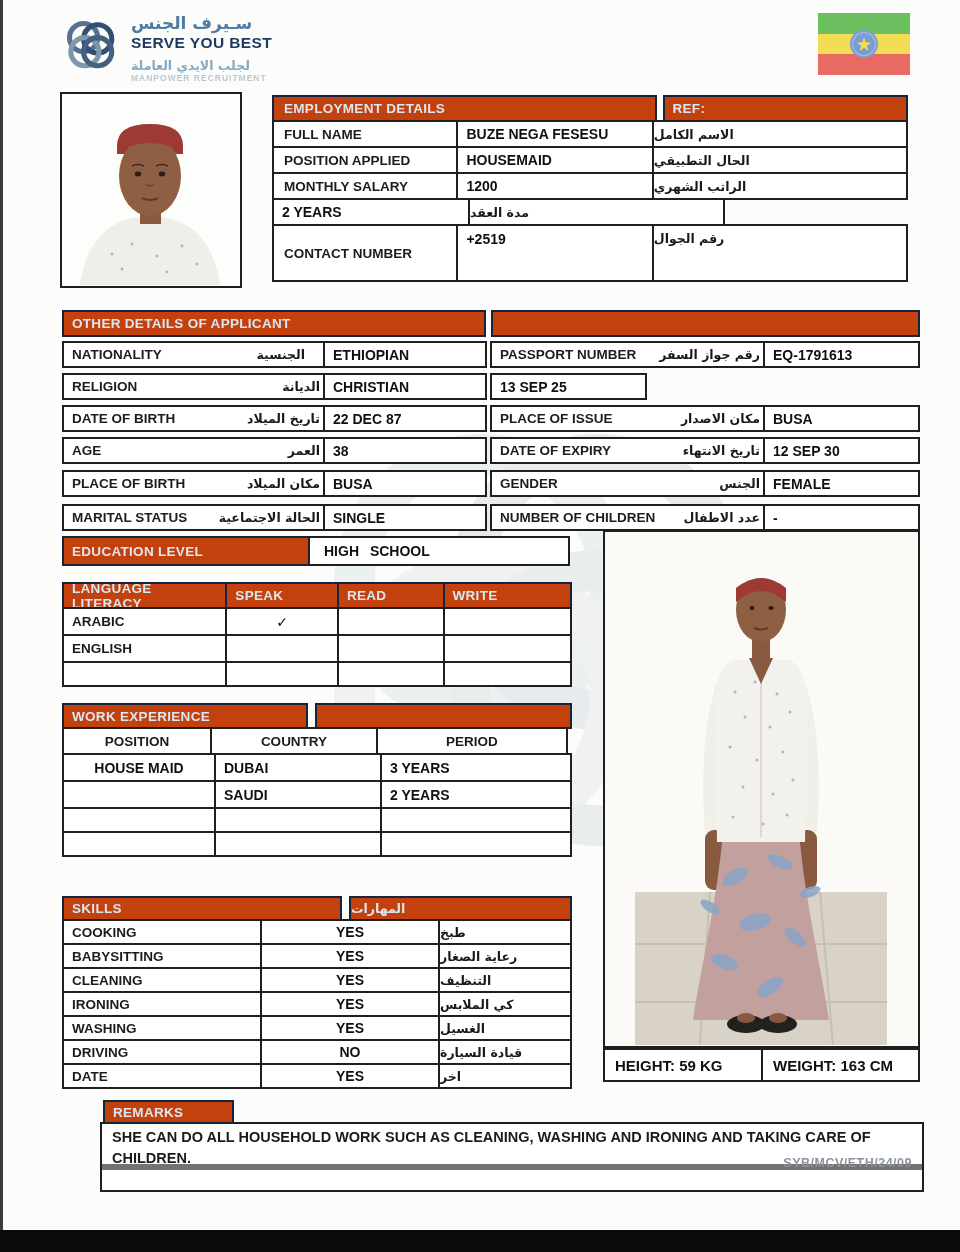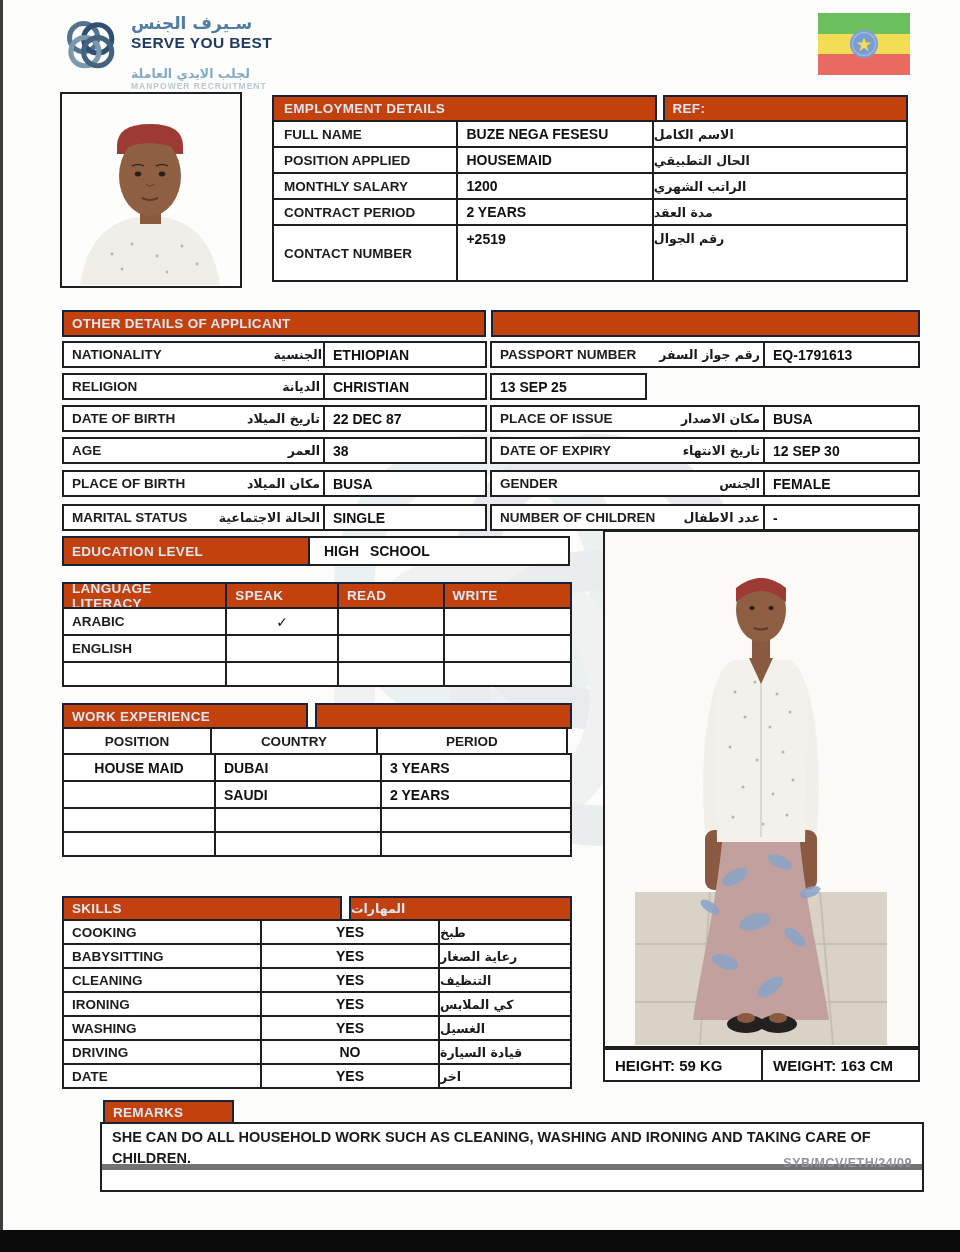--- a/index.html
+++ b/index.html
@@ -39,21 +39,21 @@
   <div class="abs" style="left:58px;top:10px;display:flex">
     <svg width="64" height="68" viewBox="0 0 100 100">
       <circle cx="40" cy="40" r="22" fill="none" stroke="#57728f" stroke-width="8"></circle>
       <circle cx="62" cy="42" r="22" fill="none" stroke="#2f4f73" stroke-width="8"></circle>
       <circle cx="42" cy="62" r="22" fill="none" stroke="#7c98ad" stroke-width="8"></circle>
       <circle cx="62" cy="62" r="22" fill="none" stroke="#44617f" stroke-width="8"></circle>
     </svg>
     <div style="margin-left:9px;line-height:1.15;padding-top:4px">
       <div class="ar" style="font-size:17px;color:#4e7ca3;text-align:left;direction:rtl">سـيرف الجنس</div>
       <div style="font-size:15.5px;font-weight:800;color:#1e3a61;letter-spacing:.4px">SERVE YOU BEST</div>
-      <div class="ar" style="font-size:12.5px;color:#82a9c6;text-align:left;direction:rtl;margin-top:16px">لجلب الايدي العاملة</div>
+      <div class="ar" style="font-size:12.5px;color:#82a9c6;text-align:left;direction:rtl;margin-top:8px">لجلب الايدي العاملة</div>
       <div style="font-size:8.5px;font-weight:700;color:#b9c7d4;letter-spacing:1px">MANPOWER RECRUITMENT</div>
     </div>
   </div>
 
   <svg class="abs" style="left:818px;top:13px" width="92" height="62" viewBox="0 0 92 62">
     <rect x="0" y="0" width="92" height="21" fill="#6cbf5f"></rect>
     <rect x="0" y="21" width="92" height="20" fill="#f2dd55"></rect>
     <rect x="0" y="41" width="92" height="21" fill="#e96a60"></rect>
     <circle cx="46" cy="31" r="14" fill="#7b9cd1"></circle>
     <circle cx="46" cy="31" r="11.5" fill="none" stroke="#9db8e0" stroke-width="1.5"></circle>
@@ -101,21 +101,20 @@
       <div class="cell lbl pl10" style="width:187px;height:28px">POSITION APPLIED</div>
       <div class="cell val pl8" style="width:198px;height:28px">HOUSEMAID</div>
       <div class="cell ar pr10" style="width:257px;height:28px;justify-content:flex-end">الحال التطبيقي</div>
     </div>
     <div class="row">
       <div class="cell lbl pl10" style="width:187px;height:28px">MONTHLY SALARY</div>
       <div class="cell val pl8" style="width:198px;height:28px">1200</div>
       <div class="cell ar pr10" style="width:257px;height:28px;justify-content:flex-end">الراتب الشهري</div>
     </div>
     <div class="row">
-      <div class="cell lbl pl10" style="width:187px;height:28px">CONTRACT PERIOD</div>
       <div class="cell val pl8" style="width:198px;height:28px">2 YEARS</div>
       <div class="cell ar pr10" style="width:257px;height:28px;justify-content:flex-end">مدة العقد</div>
     </div>
     <div class="row">
       <div class="cell lbl pl10" style="width:187px;height:58px;align-items:center">CONTACT NUMBER</div>
       <div class="cell val pl8 top" style="width:198px;height:58px">+2519</div>
       <div class="cell ar pr10 top" style="width:257px;height:58px;justify-content:flex-end">رقم الجوال</div>
     </div>
   </div>
 
@@ -123,21 +122,21 @@
     <div class="row">
       <div class="cell navy hdr pl8" style="width:425px;height:27px">OTHER DETAILS OF APPLICANT</div>
       <div class="gap" style="width:5px"></div>
       <div class="cell navy" style="width:430px;height:27px"></div>
     </div>
 
     <div class="abs" style="left:0;top:31px;width:425px">
       <div class="row" style="margin-top:0">
         <div class="cell between" style="width:263px;height:27px">
             <span class="lbl pl8">NATIONALITY</span>
-            <span class="ar" style="padding-right:1px">الجنسية</span>
+            <span class="ar" style="padding-right:18px">الجنسية</span>
           </div>
         <div class="cell val pl8" style="width:164px;height:27px">ETHIOPIAN</div>
       </div>
       <div class="row" style="margin-top:5px">
         <div class="cell between" style="width:263px;height:27px">
             <span class="lbl pl8">RELIGION</span>
             <span class="ar" style="padding-right:3px">الديانة</span>
           </div>
         <div class="cell val pl8" style="width:164px;height:27px">CHRISTIAN</div>
       </div>

